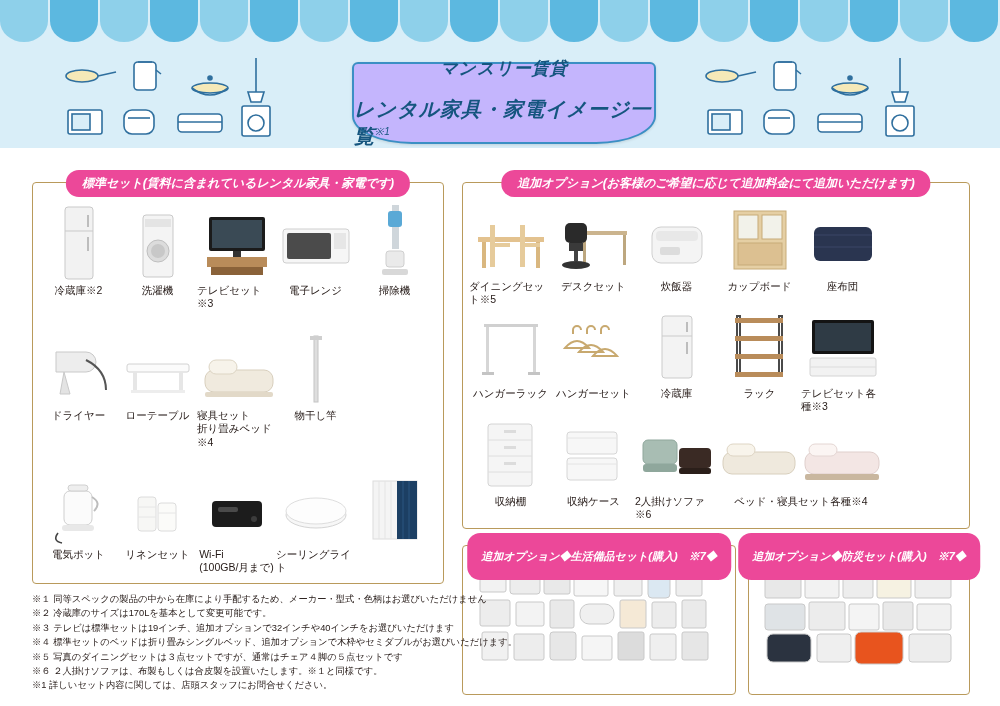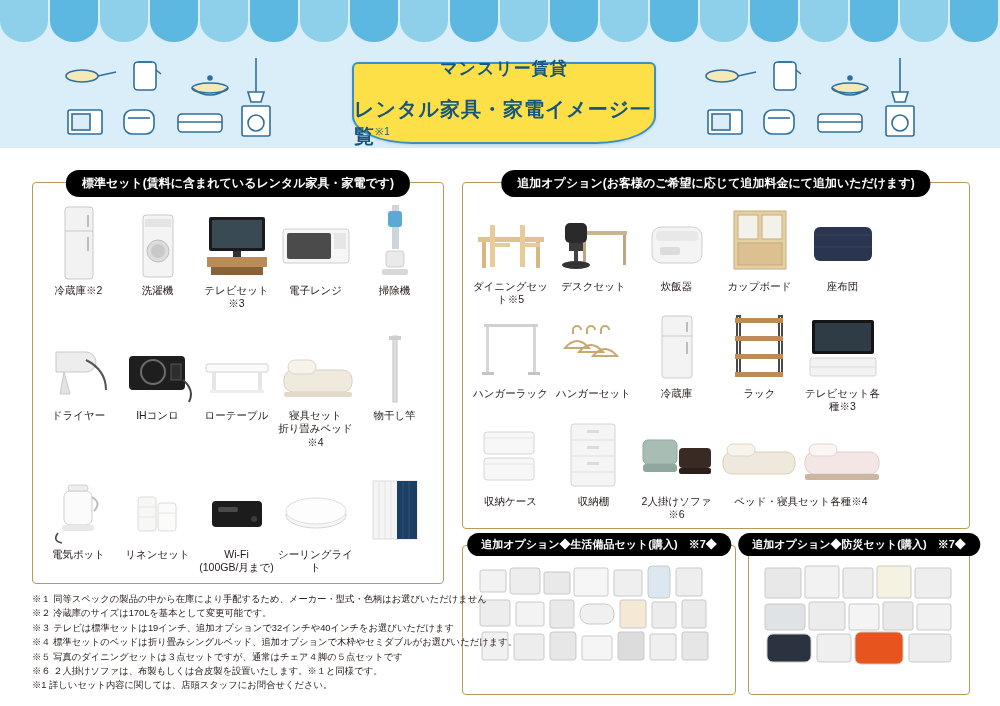--- a/index.html
+++ b/index.html
@@ -25,54 +25,54 @@
     flex:1 1 auto;height:42px;background:#5cb8e0;
     border-radius:0 0 50% 50%;
     margin-right:2px;
   }
   .awning .scallop:nth-child(odd){background:#8ed0ea;}
   .header-strip{
     position:absolute;left:0;top:148px;width:1000px;height:20px;background:#ffffff;
   }
   .title-badge{
     position:absolute;left:352px;top:62px;width:300px;height:78px;
-    background:#fde047;border:2px solid #3b8fc4;
+    background:#c4b5fd;border:2px solid #3b8fc4;
     border-radius:6px 6px 60px 60px / 6px 6px 28px 28px;
     display:flex;flex-direction:column;align-items:center;justify-content:center;
     box-shadow:0 1px 3px rgba(0,0,0,.12);
+    font-style:italic;
   }
   .title-badge .t1{font-size:17px;font-weight:bold;color:#15557f;letter-spacing:1px;}
   .title-badge .t2{font-size:20px;font-weight:bold;color:#15557f;letter-spacing:1px;margin-top:16px;}
   .title-badge .t2 sup{font-size:10px;font-weight:normal;vertical-align:super;}
 
   .hero-icons{position:absolute;top:48px;height:96px;}
   .hero-left{left:60px;}
   .hero-right{left:700px;}
   .hero-icons svg{display:block;}
 
   
   .panel{
     position:absolute;border:1.5px solid #b99a5b;border-radius:4px;background:#fff;
   }
   .panel-title{
     position:absolute;top:-13px;left:50%;transform:translateX(-50%);
-    background:#000000;color:#fff;font-size:12px;font-weight:bold;
-    padding:5px 16px;border-radius:13px;white-space:nowrap;
-  }
-  .panel-title.small{font-size:11px;padding:4px 14px;}
+    background:#ec4899;color:#fff;font-size:12px;font-weight:bold;
+    padding:5px 16px;border-radius:13px;white-space:nowrap;font-style:italic;
+  }
+  .panel-title.small{font-size:11px;padding:16px 14px;}
 
   #panel-standard{left:32px;top:182px;width:410px;height:400px;}
   #panel-optional{left:462px;top:182px;width:506px;height:345px;}
   #panel-living{left:462px;top:545px;width:272px;height:148px;}
   #panel-disaster{left:748px;top:545px;width:220px;height:148px;}
 
   .grid{display:flex;flex-wrap:wrap;padding:14px 6px 0 6px;}
   .cell{
     display:flex;flex-direction:column;align-items:center;justify-content:flex-start;
-    text-align:center;
   }
   .cell .art{display:flex;align-items:flex-end;justify-content:center;}
   .cell .cap{
     font-size:10.5px;line-height:1.25;margin-top:3px;color:#231815;white-space:pre-line;
   }
 
   #panel-standard .cell{width:79px;}
   #panel-standard .cell .art{height:82px;width:76px;}
   #panel-standard .grid{padding-top:16px;}
   #panel-standard .row-gap{height:14px;width:100%;}
@@ -282,31 +282,20 @@
       <div class="art">
         <svg width="70" height="72">
             <path d="M12 18 h30 a10 10 0 0 1 0 20 h-30 z" fill="#ededed" stroke="#c9c9c9"></path>
             <path d="M20 38 l6 22 h-10 z" fill="#e3e3e3" stroke="#c9c9c9"></path>
             <path d="M42 26 q20 10 20 30" fill="none" stroke="#555" stroke-width="2"></path>
           </svg>
       </div>
       <div class="cap">ドライヤー</div>
     </div>
 
-    <div class="cell">
-      <div class="art">
-        <svg width="70" height="72">
-            <rect x="6" y="22" width="56" height="34" rx="4" fill="#1e1e1e"></rect>
-            <circle cx="30" cy="38" r="12" fill="none" stroke="#6d6d6d" stroke-width="2"></circle>
-            <rect x="48" y="30" width="10" height="16" fill="#2e2e2e" stroke="#555"></rect>
-            <path d="M60 46 q12 10 6 22" fill="none" stroke="#444" stroke-width="2"></path>
-          </svg>
-      </div>
-      <div class="cap">IHコンロ</div>
-    </div>
 
     <div class="cell">
       <div class="art">
         <svg width="74" height="72">
             <rect x="6" y="30" width="62" height="8" rx="2" fill="#fbfbfb" stroke="#d2d2d2"></rect>
             <rect x="12" y="38" width="4" height="20" fill="#e6e6e6"></rect>
             <rect x="58" y="38" width="4" height="20" fill="#e6e6e6"></rect>
             <rect x="10" y="56" width="54" height="3" fill="#ededed"></rect>
           </svg>
       </div>
@@ -530,40 +519,40 @@
             <rect x="11" y="13" width="56" height="28" fill="#2f3b45"></rect>
             <rect x="6" y="48" width="66" height="18" rx="2" fill="#f2f2f2" stroke="#d4d4d4"></rect>
             <path d="M6 57 h66" stroke="#dcdcdc"></path>
           </svg>
       </div>
       <div class="cap">テレビセット各種※3</div>
     </div>
 
     <div class="cell">
       <div class="art">
-        <svg width="74" height="74">
-            <rect x="10" y="14" width="50" height="22" rx="3" fill="#f7f7f7" stroke="#d6d6d6"></rect>
-            <rect x="10" y="40" width="50" height="22" rx="3" fill="#f7f7f7" stroke="#d6d6d6"></rect>
-            <path d="M10 20 h50 M10 46 h50" stroke="#e4e4e4"></path>
-          </svg>
-      </div>
-      <div class="cap">収納ケース</div>
-    </div>
-
-    <div class="cell">
-      <div class="art">
         <svg width="66" height="74">
             <rect x="10" y="6" width="44" height="62" rx="3" fill="#f5f5f5" stroke="#d4d4d4"></rect>
             <path d="M10 22 h44 M10 38 h44 M10 54 h44" stroke="#dedede"></path>
             <rect x="26" y="12" width="12" height="3" fill="#dcdcdc"></rect>
             <rect x="26" y="28" width="12" height="3" fill="#dcdcdc"></rect>
             <rect x="26" y="44" width="12" height="3" fill="#dcdcdc"></rect>
           </svg>
       </div>
       <div class="cap">収納棚</div>
+    </div>
+
+    <div class="cell">
+      <div class="art">
+        <svg width="74" height="74">
+            <rect x="10" y="14" width="50" height="22" rx="3" fill="#f7f7f7" stroke="#d6d6d6"></rect>
+            <rect x="10" y="40" width="50" height="22" rx="3" fill="#f7f7f7" stroke="#d6d6d6"></rect>
+            <path d="M10 20 h50 M10 46 h50" stroke="#e4e4e4"></path>
+          </svg>
+      </div>
+      <div class="cap">収納ケース</div>
     </div>
 
     <div class="cell">
       <div class="art">
         <svg width="80" height="74">
             <rect x="6" y="22" width="34" height="24" rx="5" fill="#a8bdb3" stroke="#8fa79c"></rect>
             <rect x="6" y="46" width="34" height="8" rx="3" fill="#8fa79c"></rect>
             <rect x="42" y="30" width="32" height="20" rx="4" fill="#3a2a24"></rect>
             <rect x="42" y="50" width="32" height="6" rx="2" fill="#2b1f1a"></rect>
           </svg>

